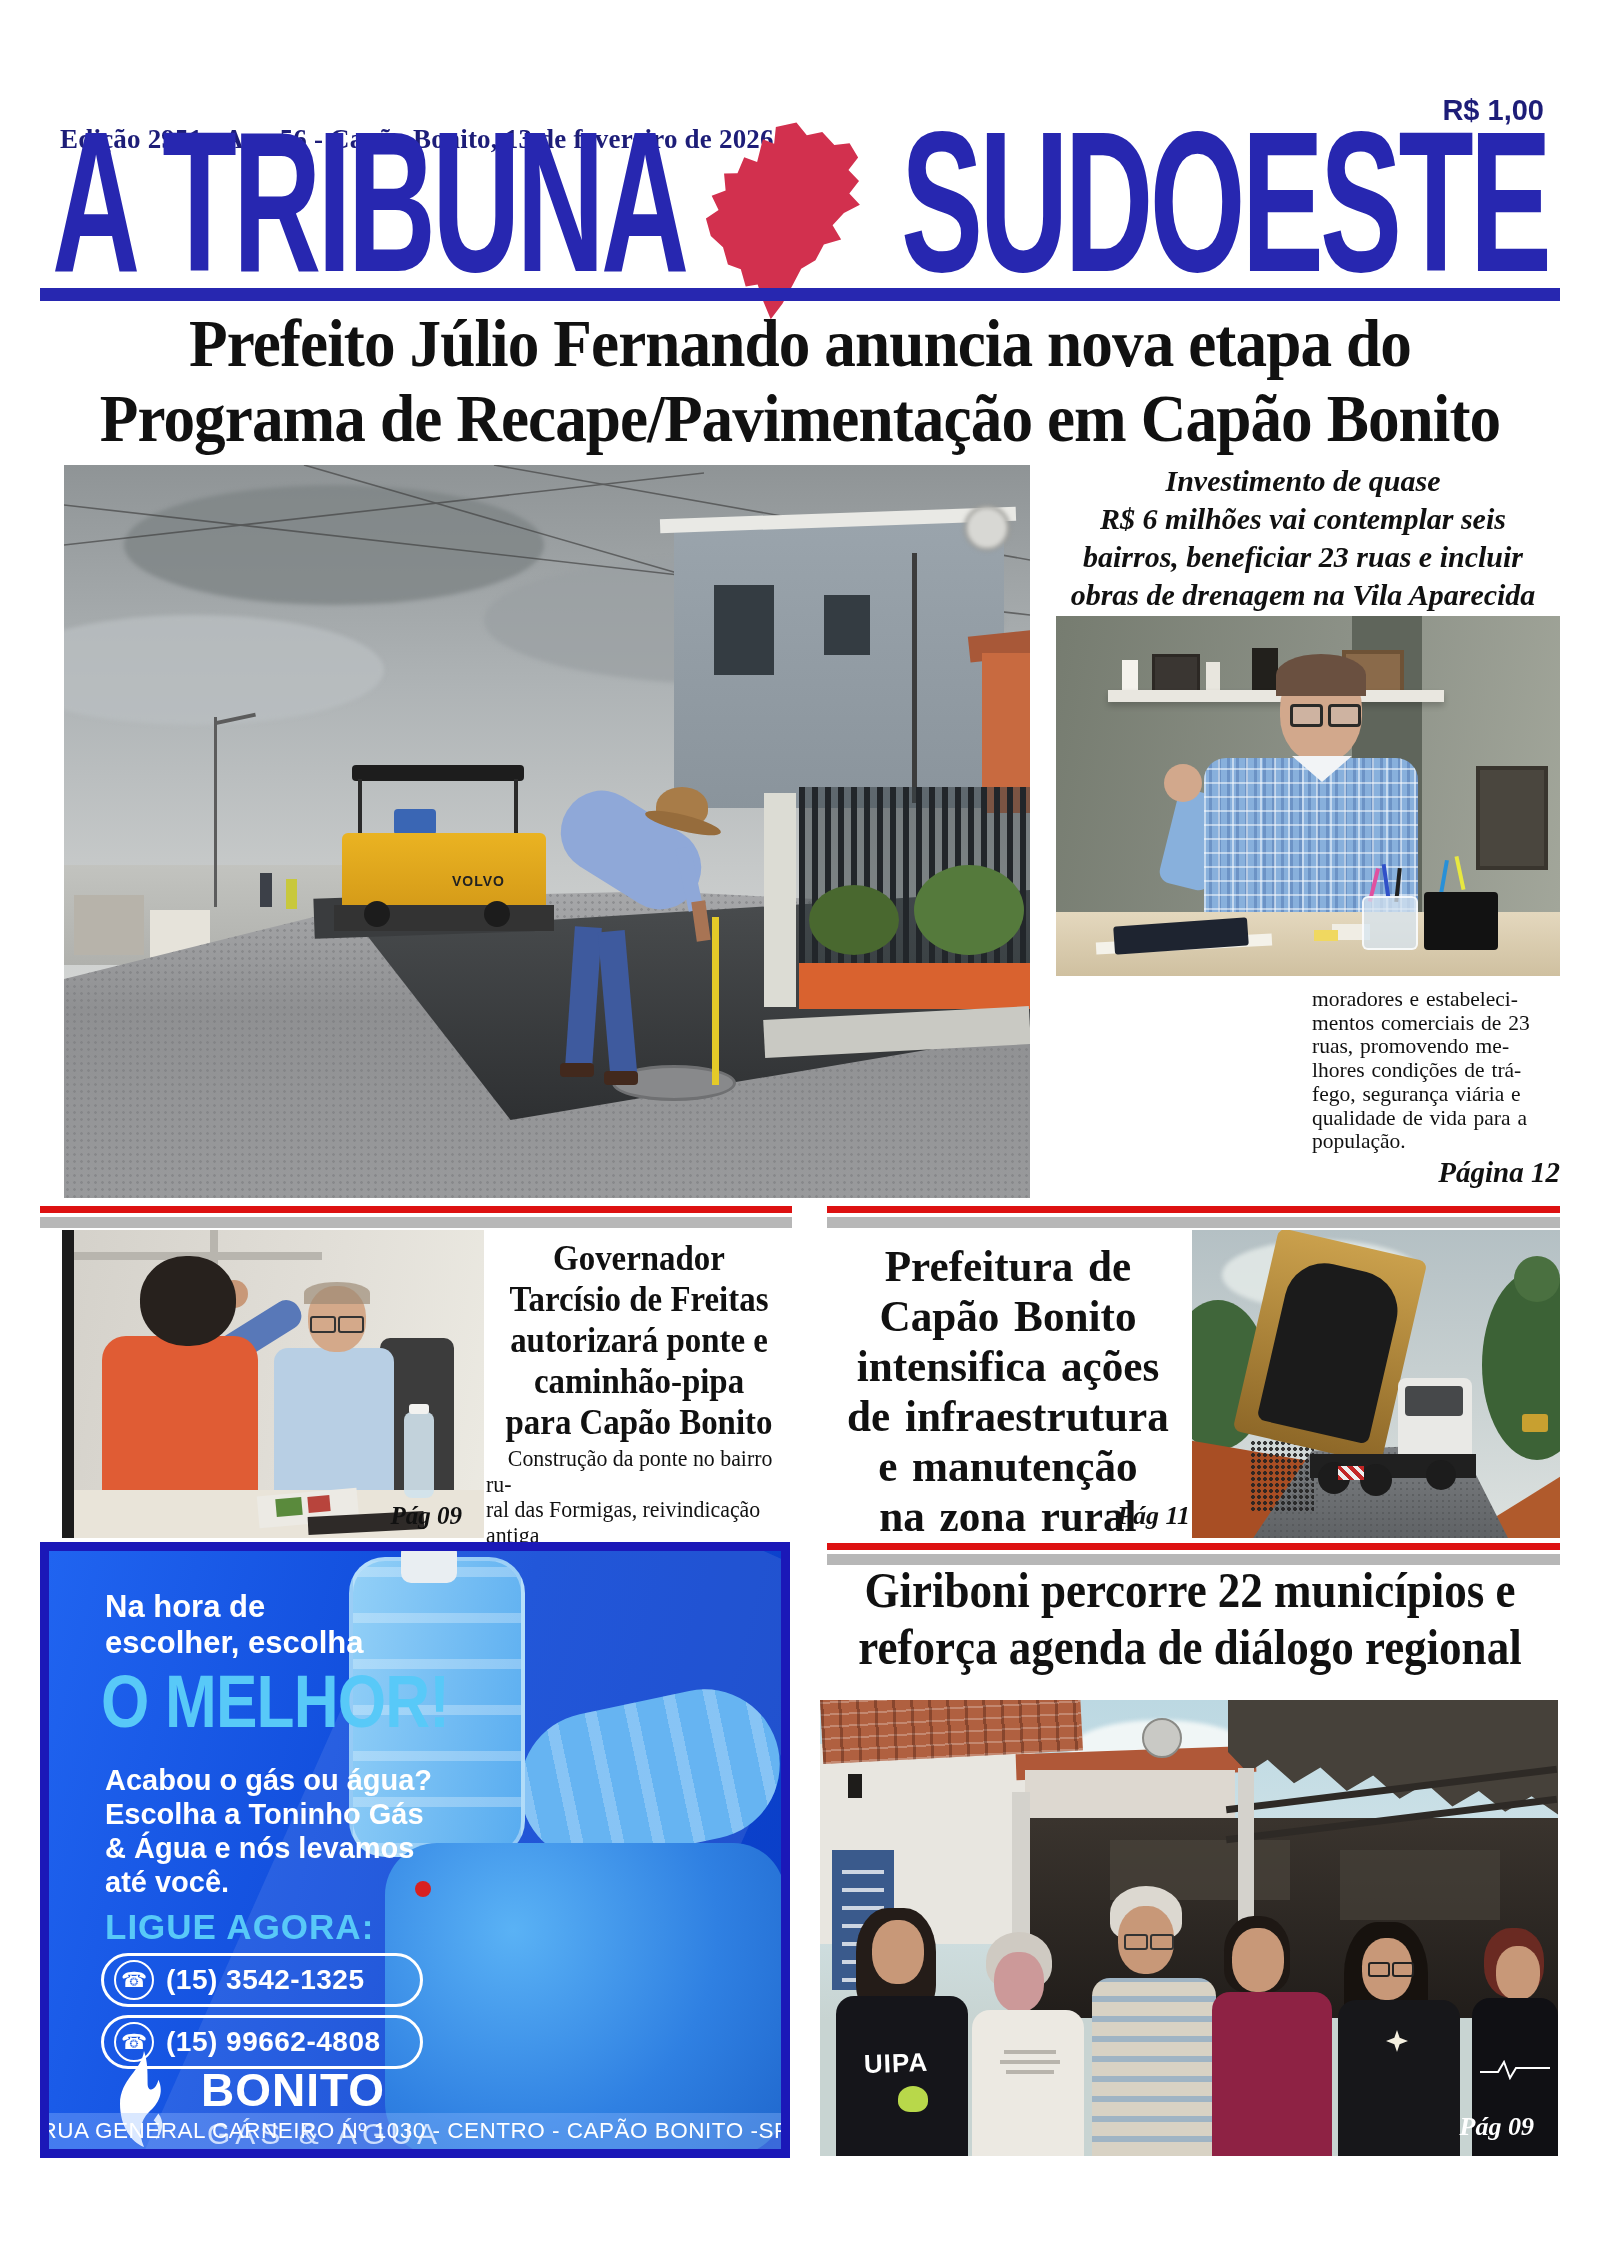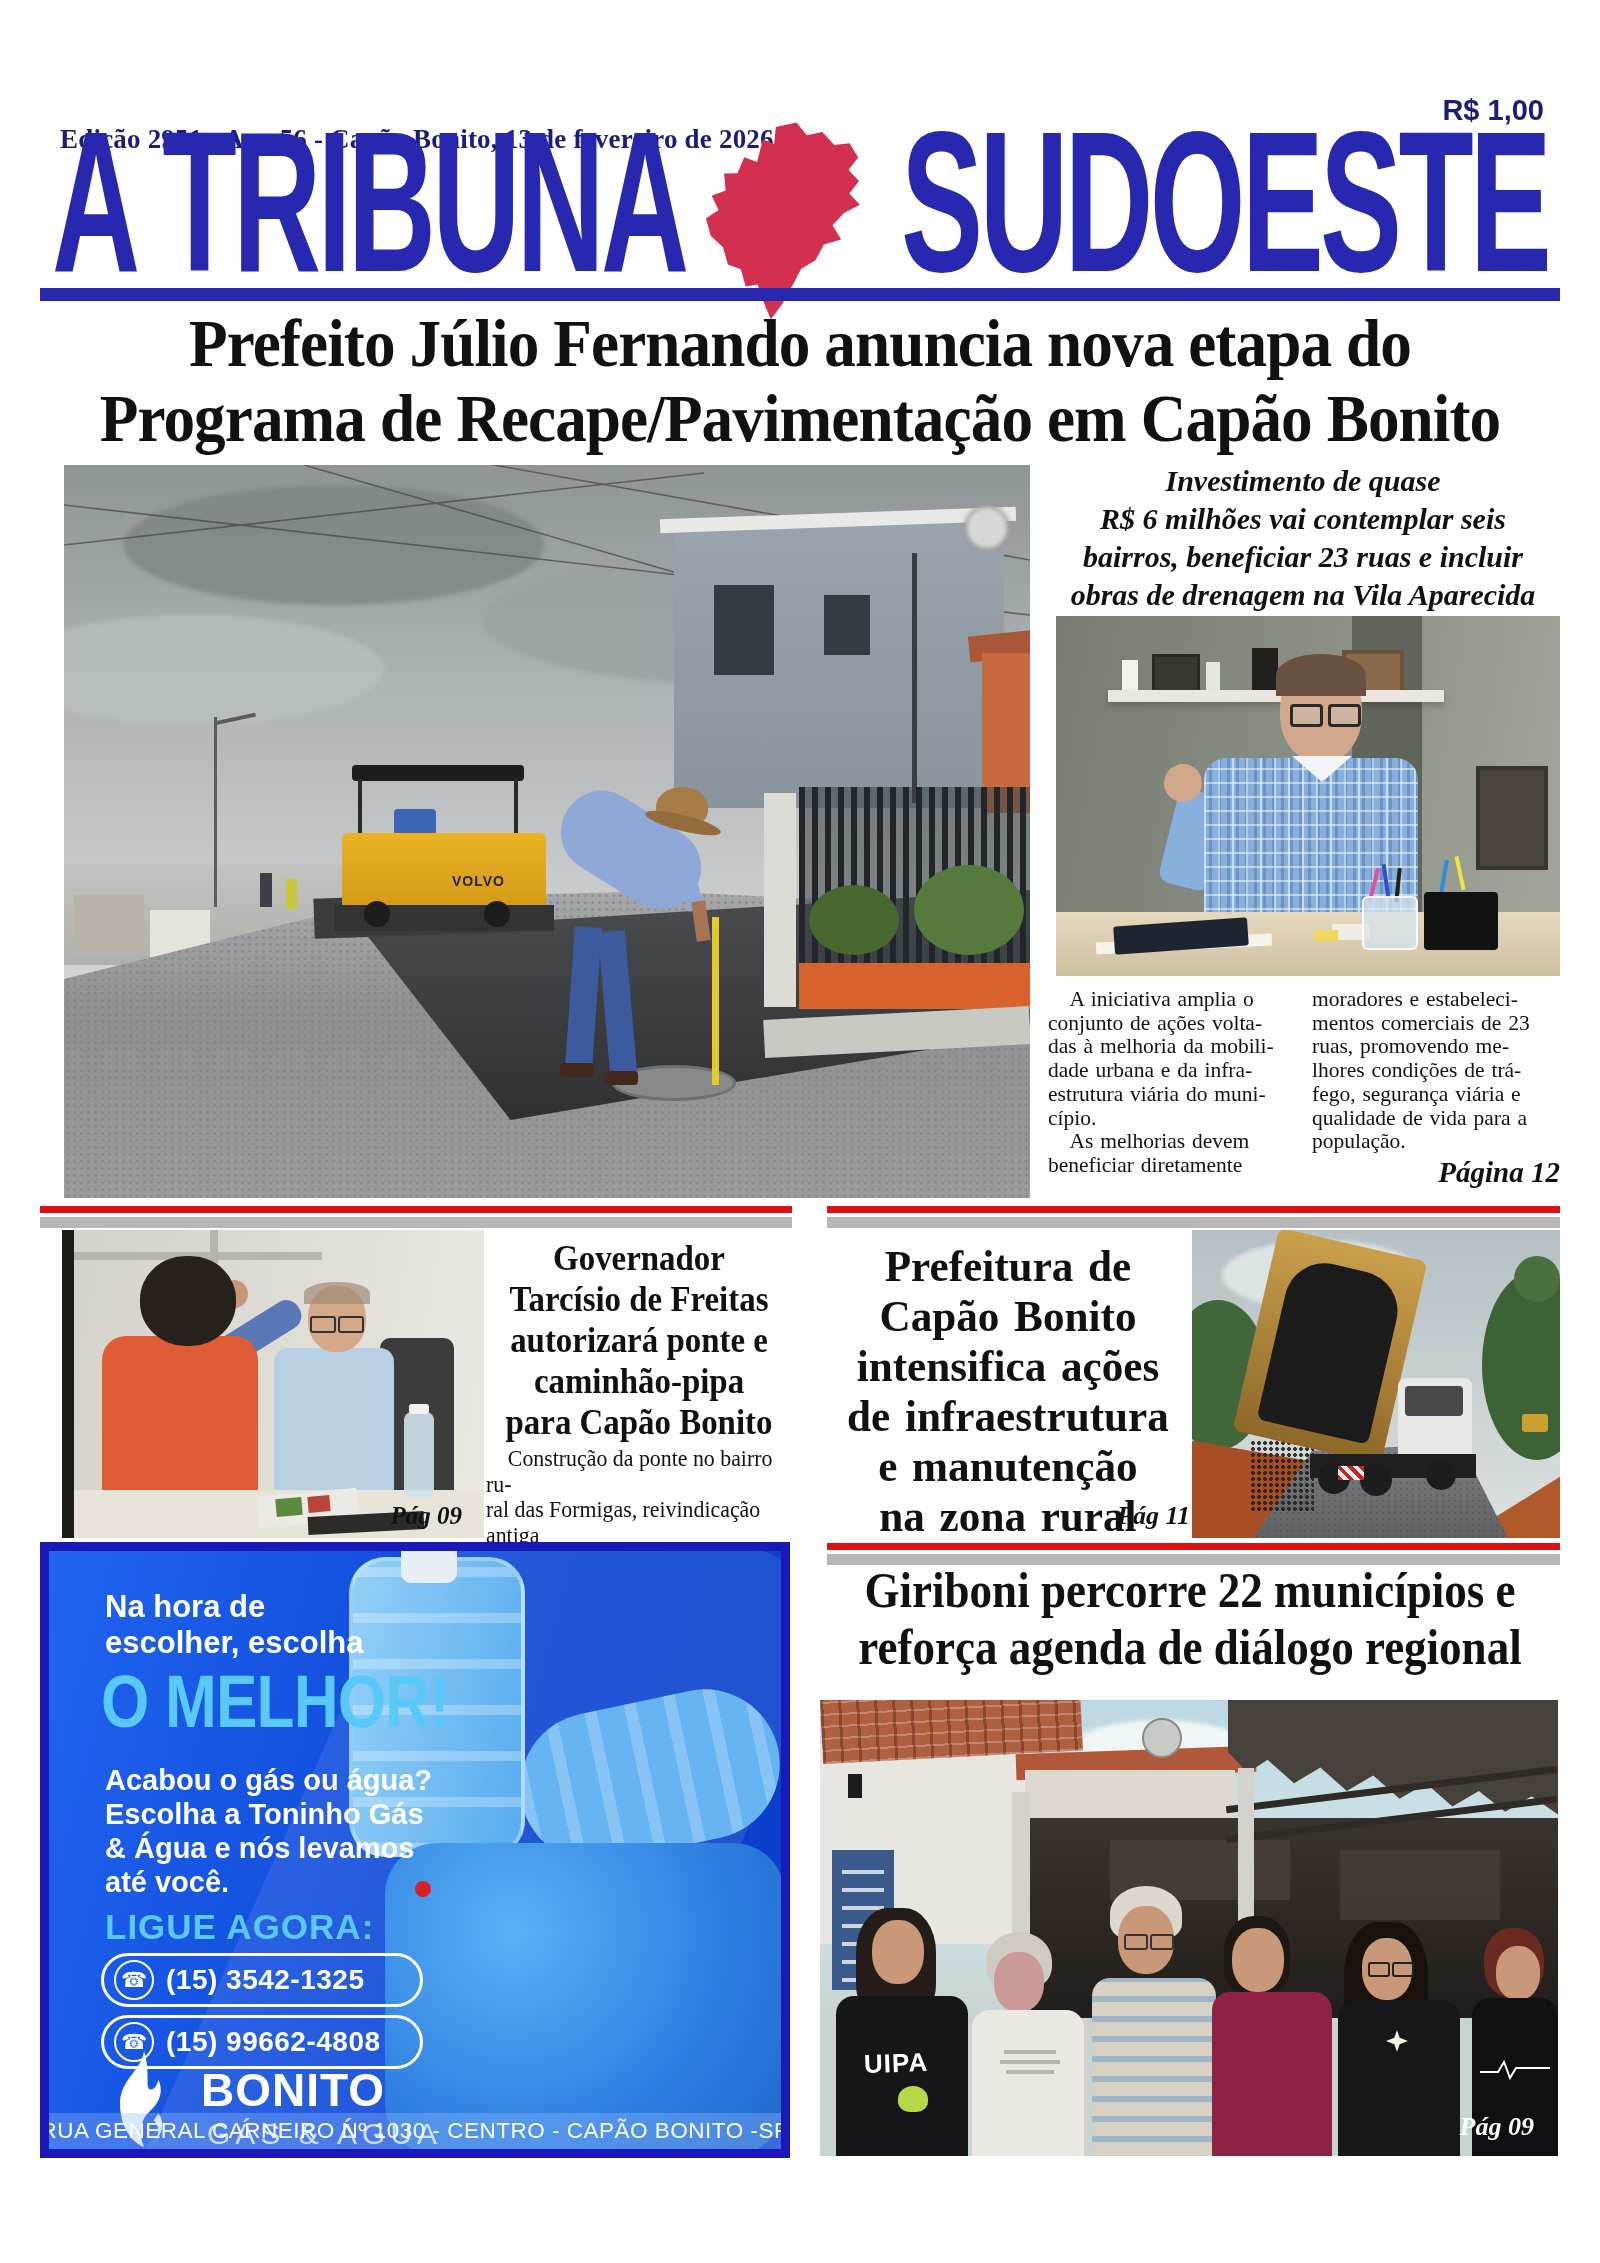--- a/index.html
+++ b/index.html
@@ -343,28 +343,20 @@
     <div class="abs" style="left:258px;top:314px;width:24px;height:11px;background:#f0d860"></div>
     <div class="abs pen" style="left:316px;top:252px;background:#e050a0;transform:rotate(14deg)"></div>
     <div class="abs pen" style="left:328px;top:248px;background:#3050c8;transform:rotate(-8deg)"></div>
     <div class="abs pen" style="left:340px;top:252px;background:#202020;transform:rotate(6deg)"></div>
     <div class="abs y-cup"></div>
     <div class="abs pen" style="left:386px;top:244px;background:#2890d8;transform:rotate(10deg)"></div>
     <div class="abs pen" style="left:402px;top:240px;background:#e8e840;transform:rotate(-12deg)"></div>
     <div class="abs y-org"></div>
   </div>
 
-  <div class="abs bodycol col1 pre"> A iniciativa amplia o
-conjunto de ações volta-
-das à melhoria da mobili-
-dade urbana e da infra-
-estrutura viária do muni-
-cípio.
- As melhorias devem
-beneficiar diretamente</div>
   <div class="abs bodycol col2 pre">moradores e estabeleci-
 mentos comerciais de 23
 ruas, promovendo me-
 lhores condições de trá-
 fego, segurança viária e
 qualidade de vida para a
 população.</div>
   <div class="abs pagref pagina12">Página 12</div>
 
   <div class="abs div-red" style="left:40px;top:1206px;width:752px"></div>

